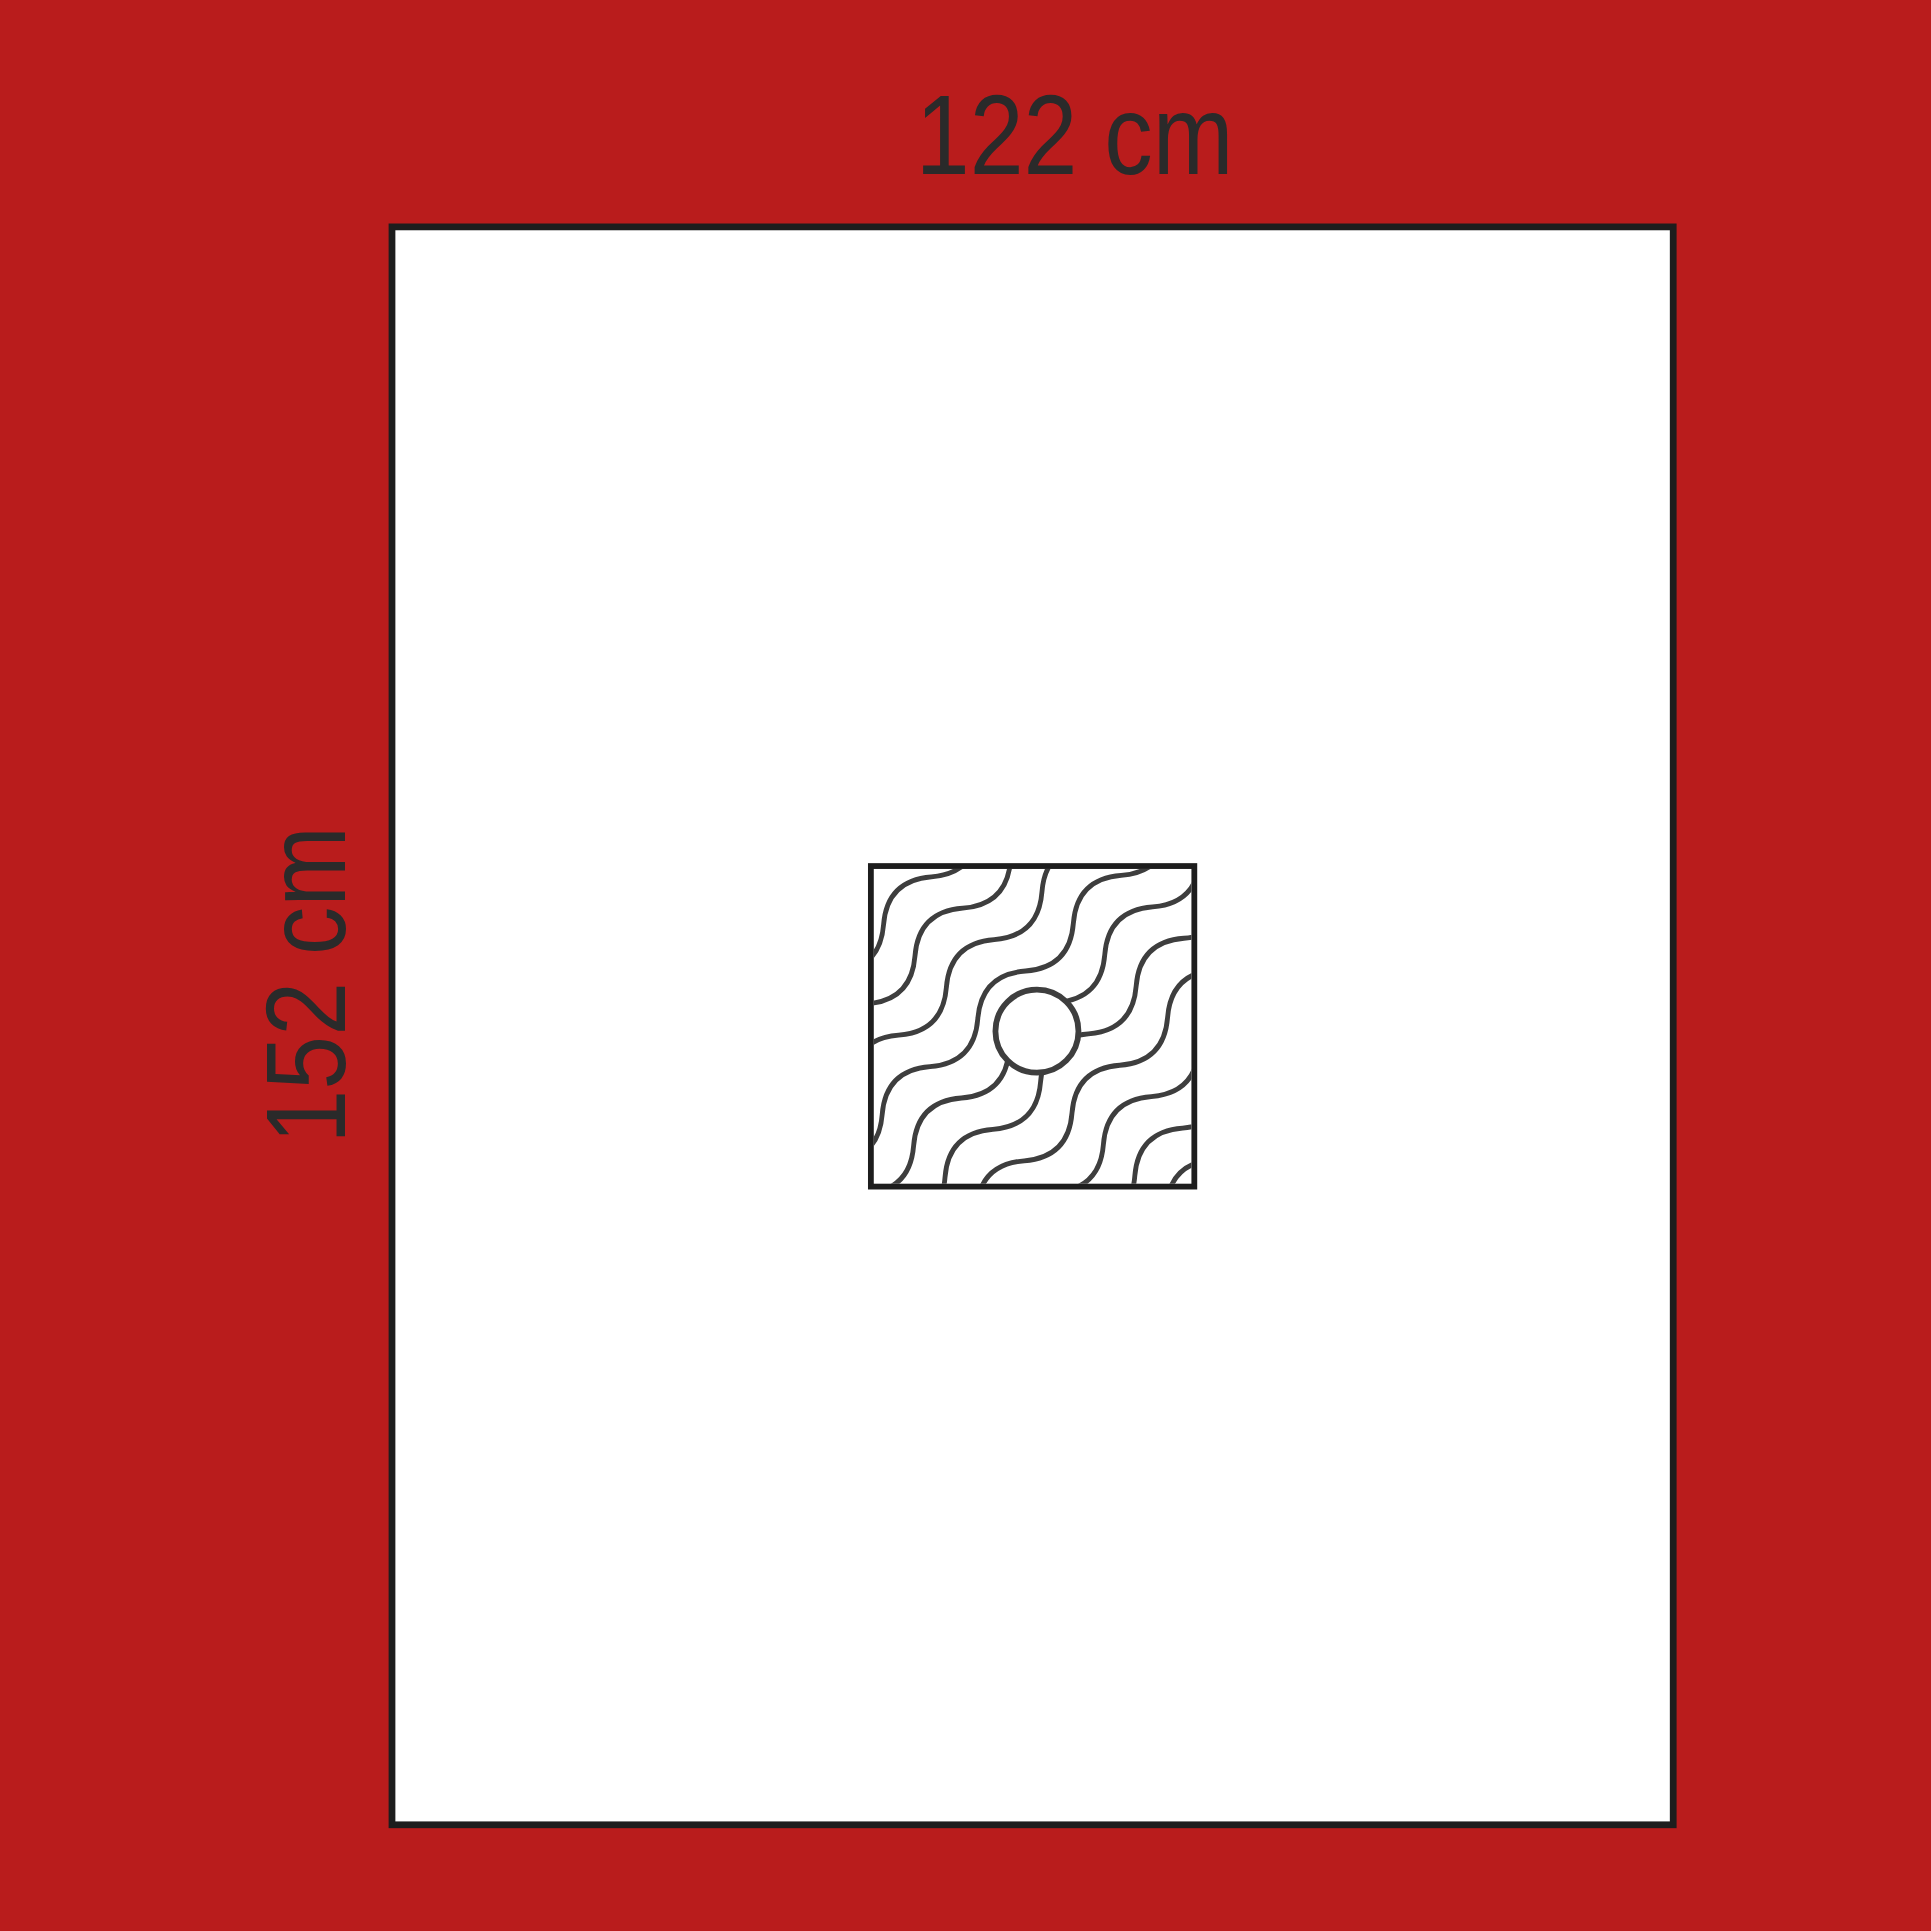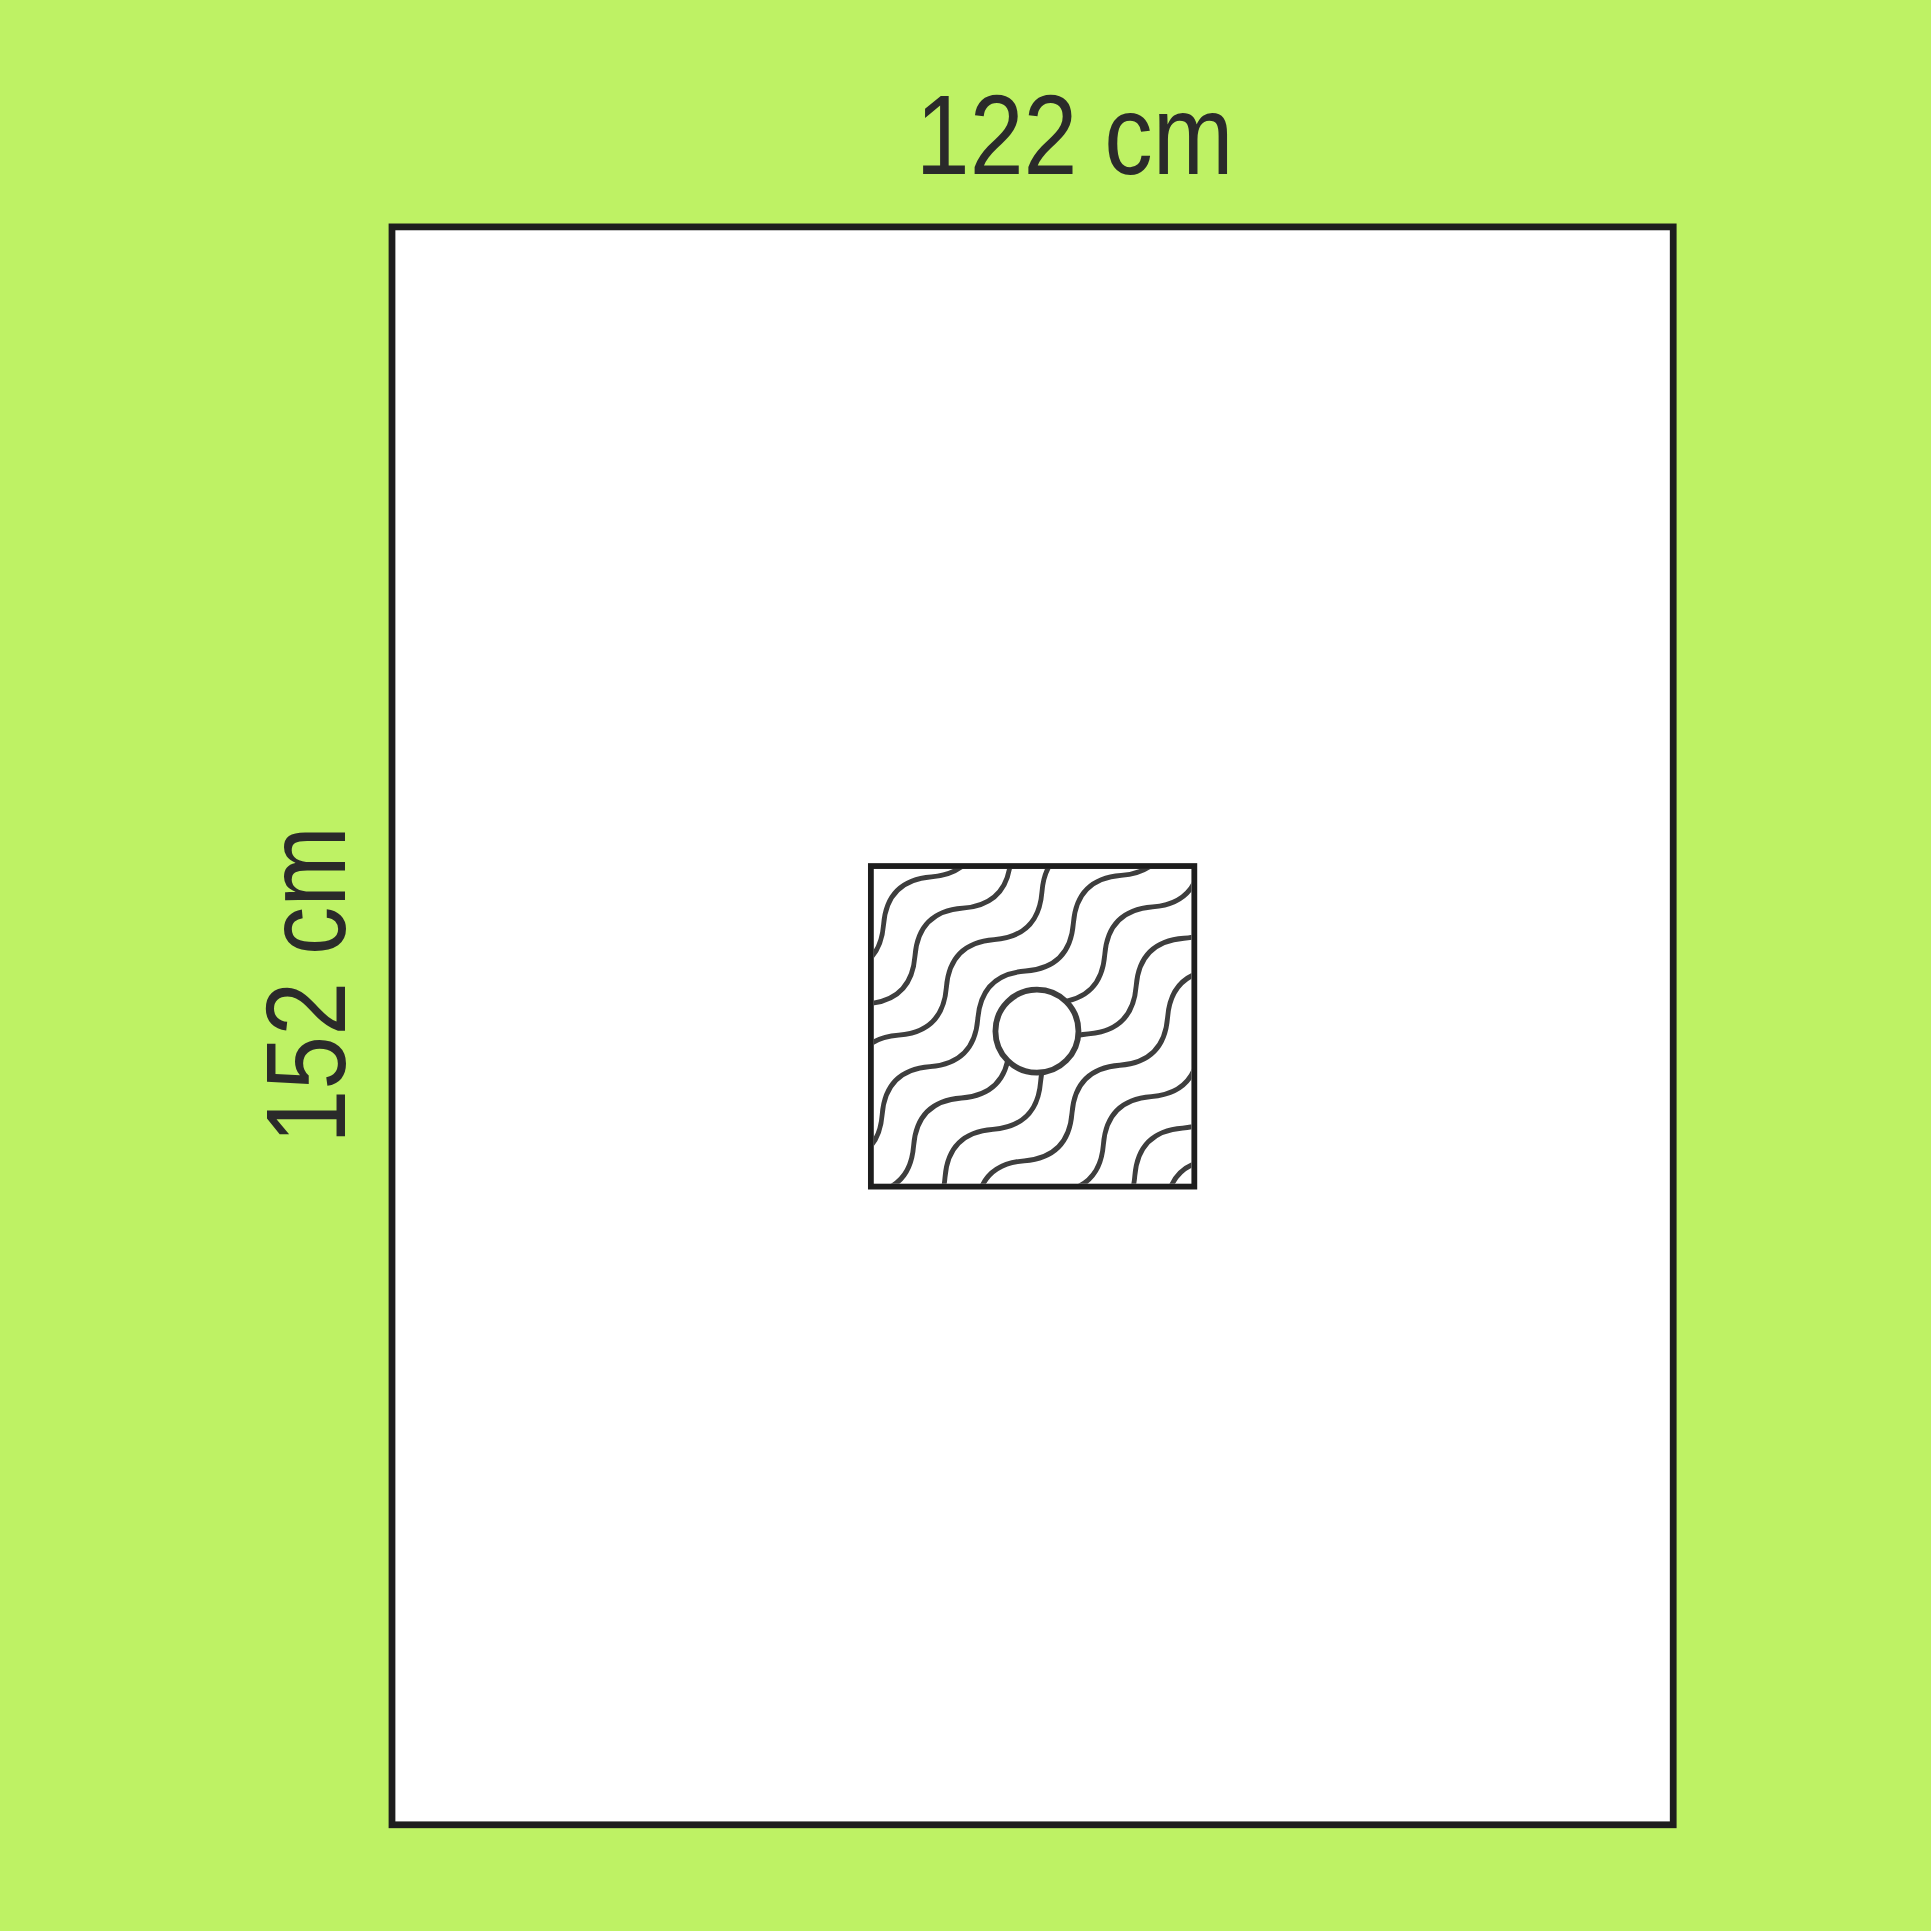--- a/index.html
+++ b/index.html
@@ -4,21 +4,21 @@
 <style>
   html, body {
     margin: 0;
     padding: 0;
     background: #ffffff;
   }
   .canvas {
     position: relative;
     width: 1931px;
     height: 1931px;
-    background: #bef264;
+    background: #b91c1c;
     overflow: hidden;
   }
   svg text {
     font-family: "Liberation Sans", "DejaVu Sans", sans-serif;
     font-size: 118px;
     font-weight: 400;
   }
 </style>
 </head>
 <body>

